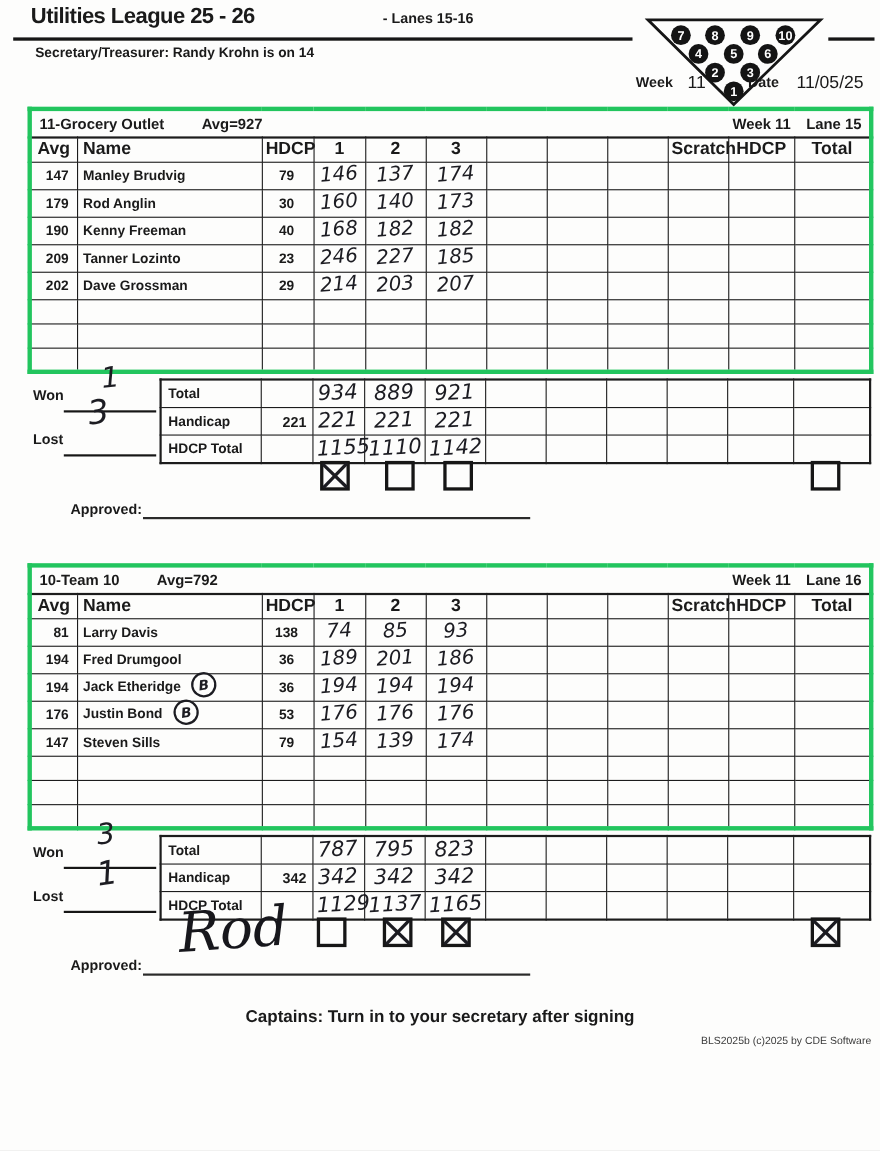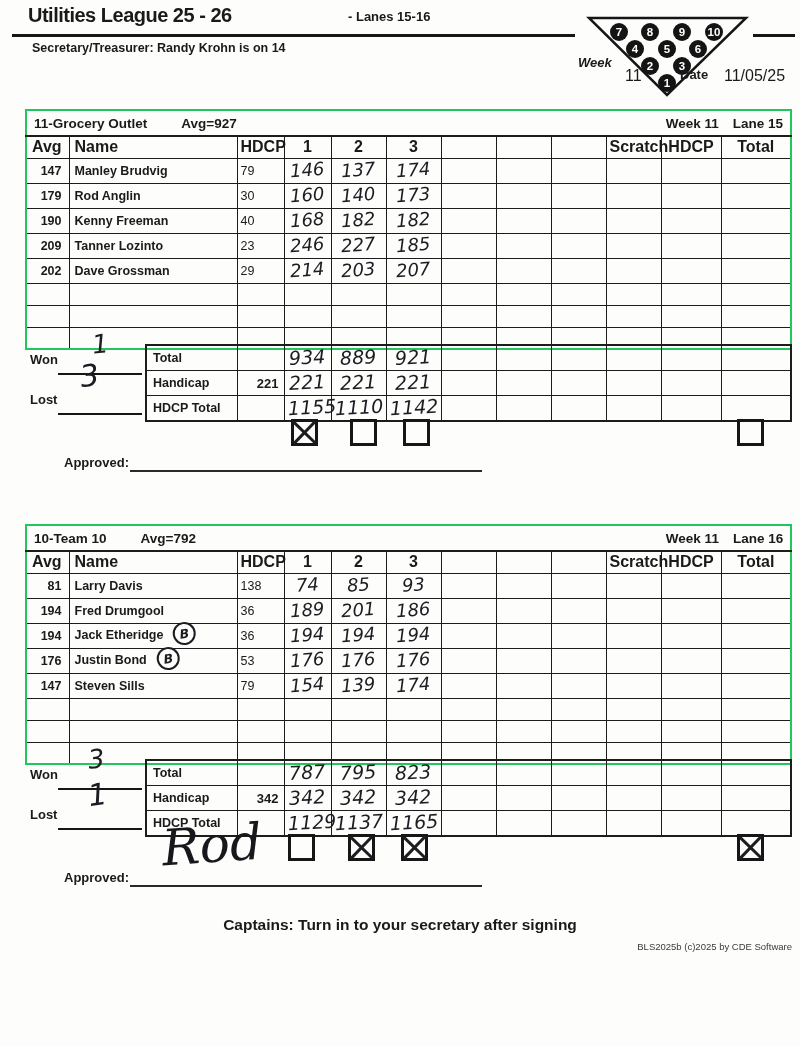--- a/index.html
+++ b/index.html
@@ -13,36 +13,36 @@
   .rule{position:absolute;height:3px;background:#161616;}
   .rule-left{left:12px;top:34px;width:563px;}
   .rule-right{left:753px;top:34px;width:42px;}
   .secretary{position:absolute;left:32px;top:41px;font-size:12.5px;font-weight:bold;}
   .pin-rack{position:absolute;left:586px;top:12px;}
   .hdr-lbl{position:absolute;font-size:13px;font-weight:bold;z-index:3;}
   .hdr-val{position:absolute;font-size:16px;z-index:3;}
   
   .team{position:absolute;left:0;width:800px;height:415px;}
   table{border-collapse:collapse;table-layout:fixed;}
-  .roster{position:absolute;left:25px;top:12px;width:765px;border:2px solid #22c55e;}
+  .roster{position:absolute;left:25px;top:0;width:765px;border:4px solid #22c55e;}
   .roster td{border:1px solid #1c1c1c;padding:0 3px;overflow:visible;white-space:nowrap;}
   .r-h{height:26px;}
   .r-h td{border-bottom:2px solid #1c1c1c;padding:0 7px;}
   .teamline{display:flex;align-items:center;font-size:13.5px;font-weight:bold;}
   .tavg{margin-left:34px;}
   .grow{flex:1;}
   .tlane{margin-left:14px;}
   .r-c{height:22px;}
   .r-c td{font-size:16px;font-weight:bold;text-align:center;}
   .r-c td.c-avg,.r-c td.c-name{text-align:left;padding-left:5px;}
   .r-p{height:25px;}
   .r-e{height:22px;}
   .c-avg{text-align:right;font-size:12.5px;font-weight:bold;padding-right:7px !important;}
   .c-name{font-size:12.5px;font-weight:bold;padding-left:5px !important;}
-  .c-hdcp{text-align:left;font-size:12.5px;font-weight:normal;padding-right:5px !important;}
+  .c-hdcp{text-align:center;font-size:12.5px;font-weight:bold;padding-right:5px !important;}
   .c-g{text-align:center;}
   
   .hw{display:inline-block;font-family:"DejaVu Sans",sans-serif;font-style:italic;color:#1c1c22;
       font-size:18px;transform:rotate(-4deg);line-height:1;}
   .hw-t{font-size:19px;transform:rotate(-3deg);}
   .hw-won{position:absolute;font-size:26px;transform:rotate(-6deg);}
   .hw-lost{position:absolute;font-size:30px;transform:rotate(-8deg);}
   .badge{display:inline-flex;align-items:center;justify-content:center;vertical-align:middle;
       width:19px;height:19px;border:2px solid #1c1c22;border-radius:50%;margin-left:10px;
       font-family:"DejaVu Sans",sans-serif;font-style:italic;font-size:12.5px;color:#1c1c22;
@@ -99,21 +99,21 @@
       <circle cx="112" cy="37" r="9" fill="#141414"></circle>
         <text x="112" y="41">6</text>
       <circle cx="64" cy="54" r="9" fill="#141414"></circle>
         <text x="64" y="58">2</text>
       <circle cx="96" cy="54" r="9" fill="#141414"></circle>
         <text x="96" y="58">3</text>
       <circle cx="81" cy="71" r="9" fill="#141414"></circle>
         <text x="81" y="75">1</text>
     </g>
   </svg>
-  <span class="hdr-lbl" style="left:578px;top:55px;font-style:italic;">Week</span>
+  <span class="hdr-lbl" style="left:578px;top:67px;">Week</span>
   <span class="hdr-val" style="left:625px;top:67px;">11</span>
   <span class="hdr-lbl" style="left:680px;top:67px;">Date</span>
   <span class="hdr-val" style="left:724px;top:67px;">11/05/25</span>
 
   <div class="team" style="top:97px;">
     <table class="roster">
       <colgroup>
           <col style="width:43px">
           <col style="width:168px">
           <col style="width:47px">

